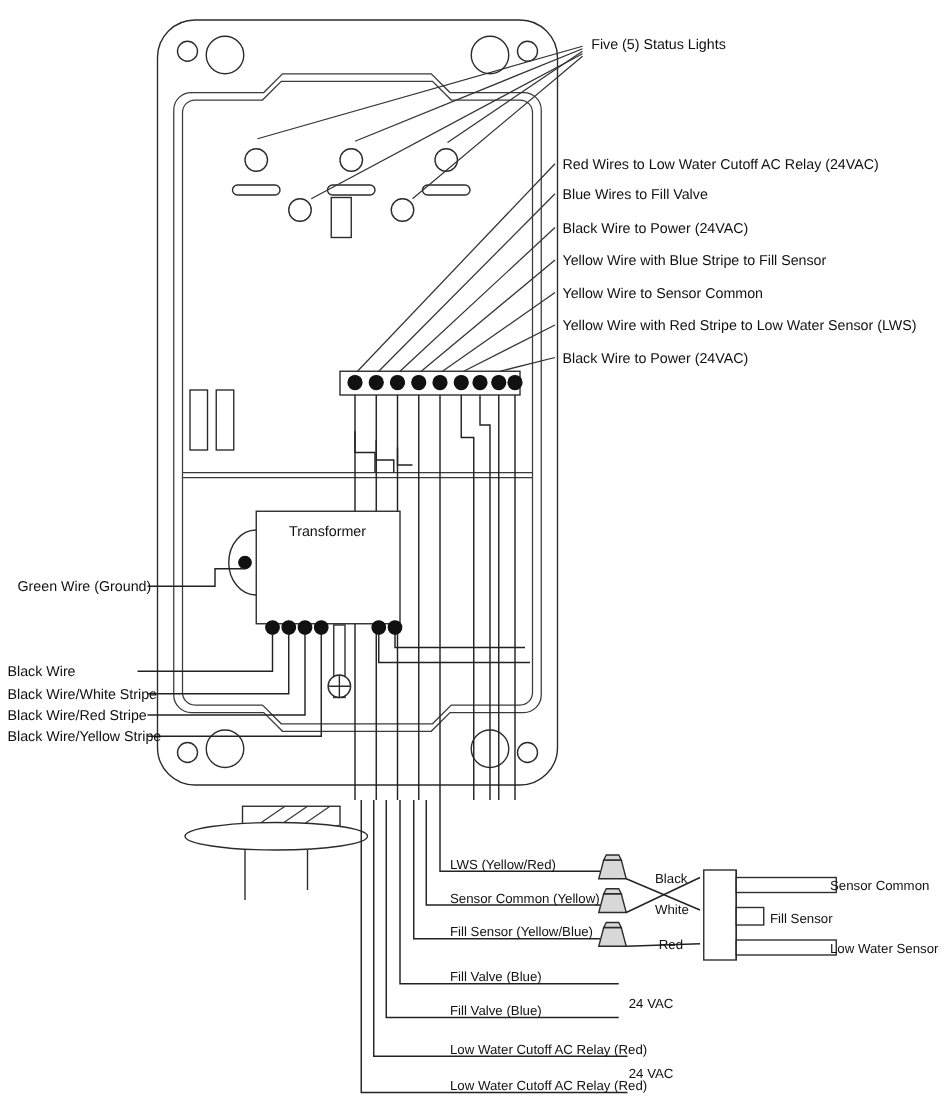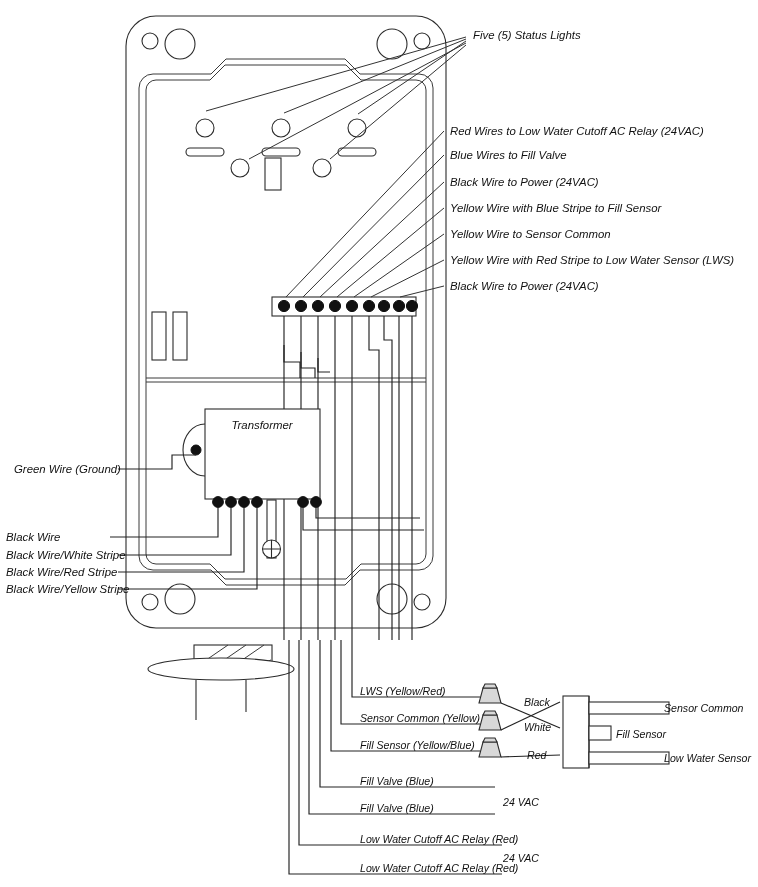--- a/index.html
+++ b/index.html
@@ -1,18 +1,18 @@
 <!DOCTYPE html>
 <html><head>
 <meta charset="utf-8">
 <style>
   html,body{margin:0;padding:0;background:#ffffff;}
   body{width:758px;height:887px;overflow:hidden;
        font-family:"Liberation Sans","DejaVu Sans",sans-serif;}
-  #stage{position:relative;width:758px;height:859px;font-style:italic;}
+  #stage{position:relative;width:758px;height:859px;}
   svg{display:block;}
   .ln{fill:none;stroke:#2b2b2b;stroke-width:1.1;}
   .ln2{fill:none;stroke:#3a3a3a;stroke-width:1;}
   .wire{fill:none;stroke:#222;stroke-width:1.15;}
   .leader{fill:none;stroke:#333;stroke-width:1;}
   .shape{fill:#ffffff;stroke:#2b2b2b;stroke-width:1.1;}
   .dot{fill:#111;stroke:#111;stroke-width:1;}
   .lbl{font-size:11.4px;fill:#111;}
   .lbl-sm{font-size:10.6px;fill:#111;}
   .lbl-box{font-size:11.4px;fill:#111;}

